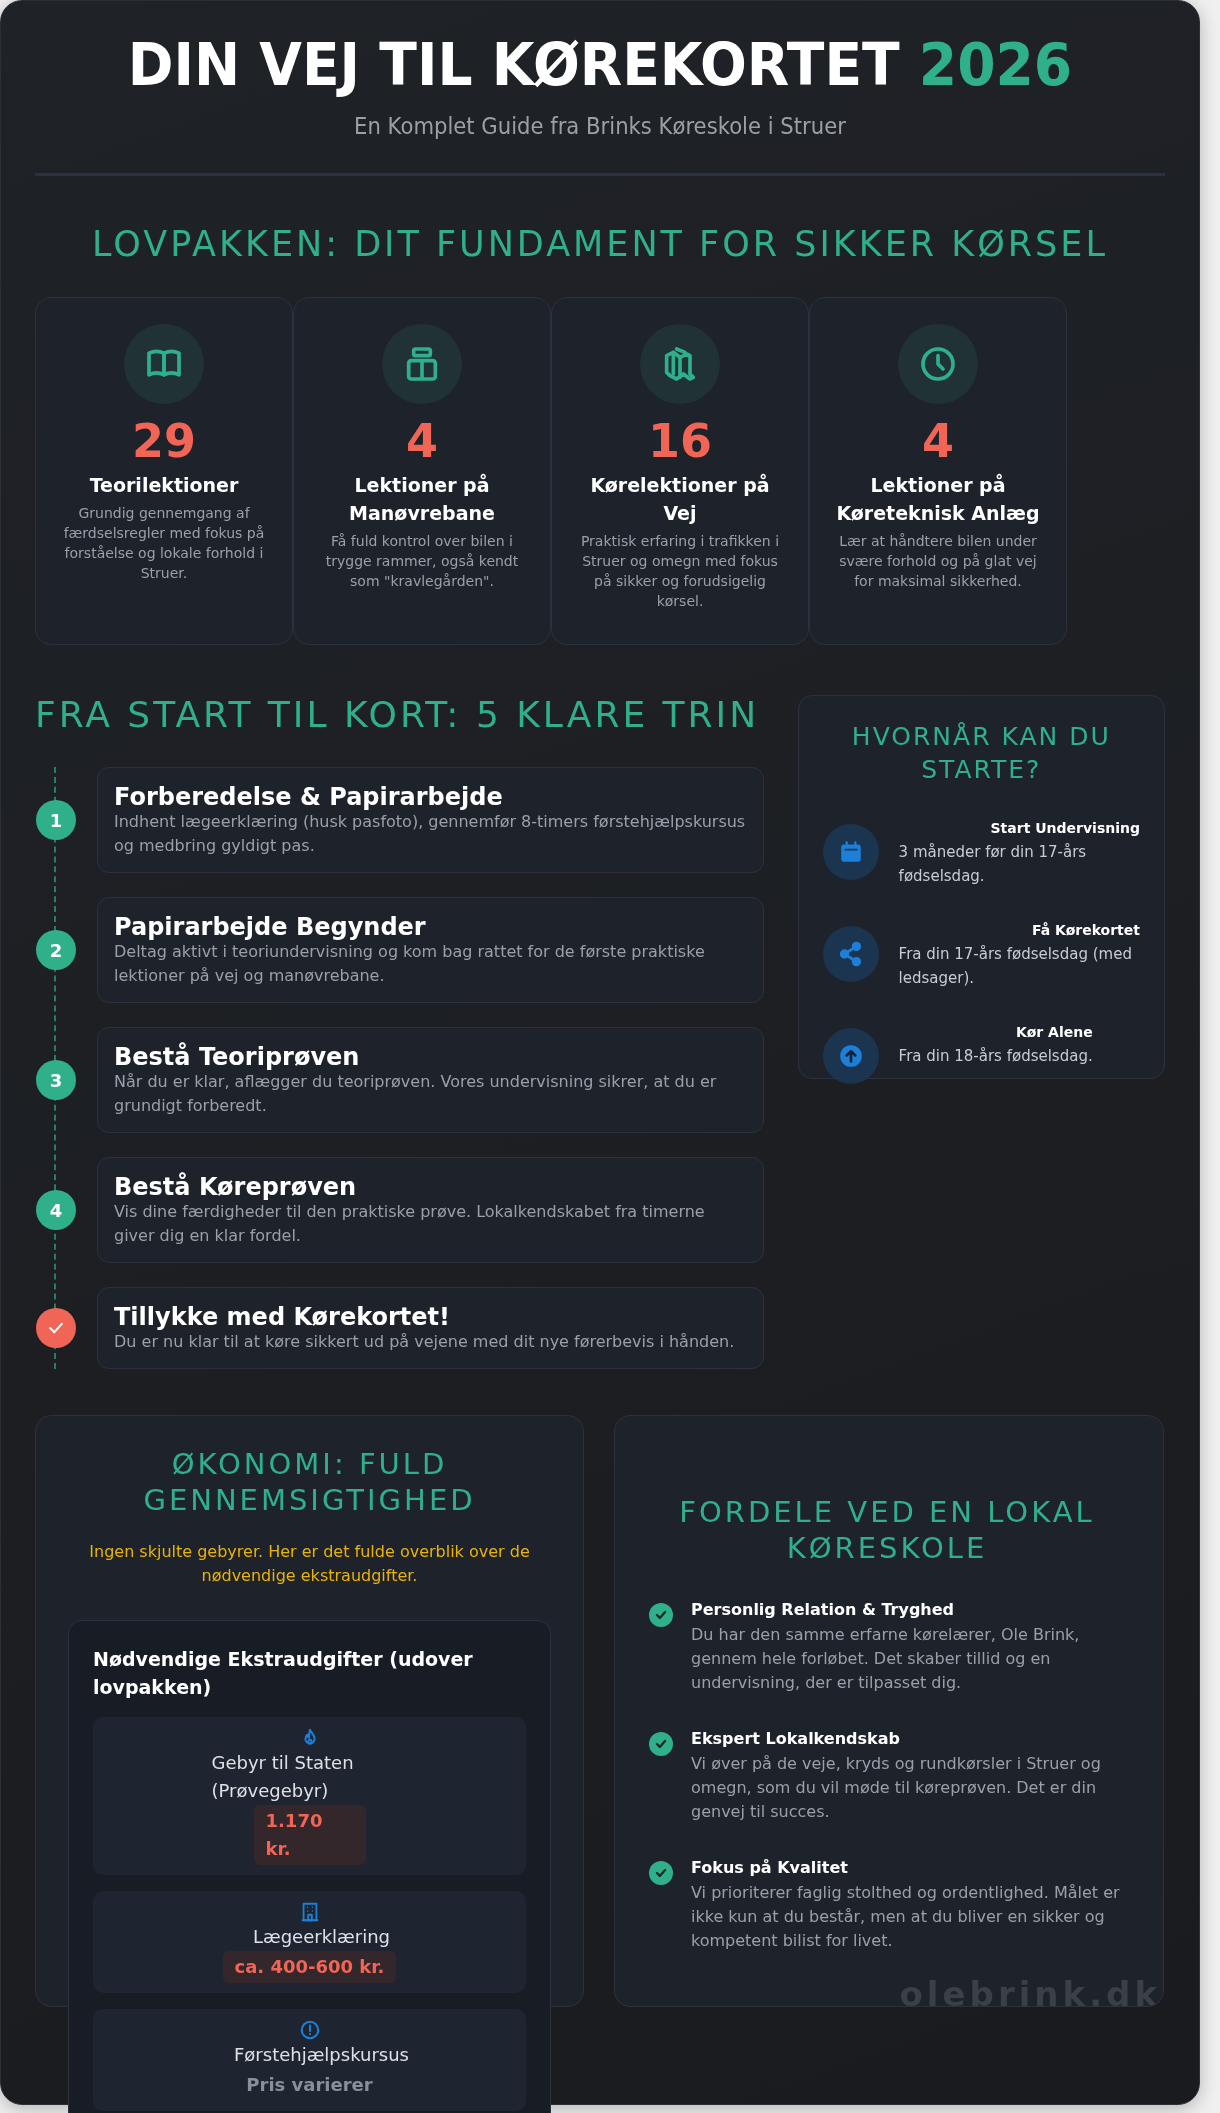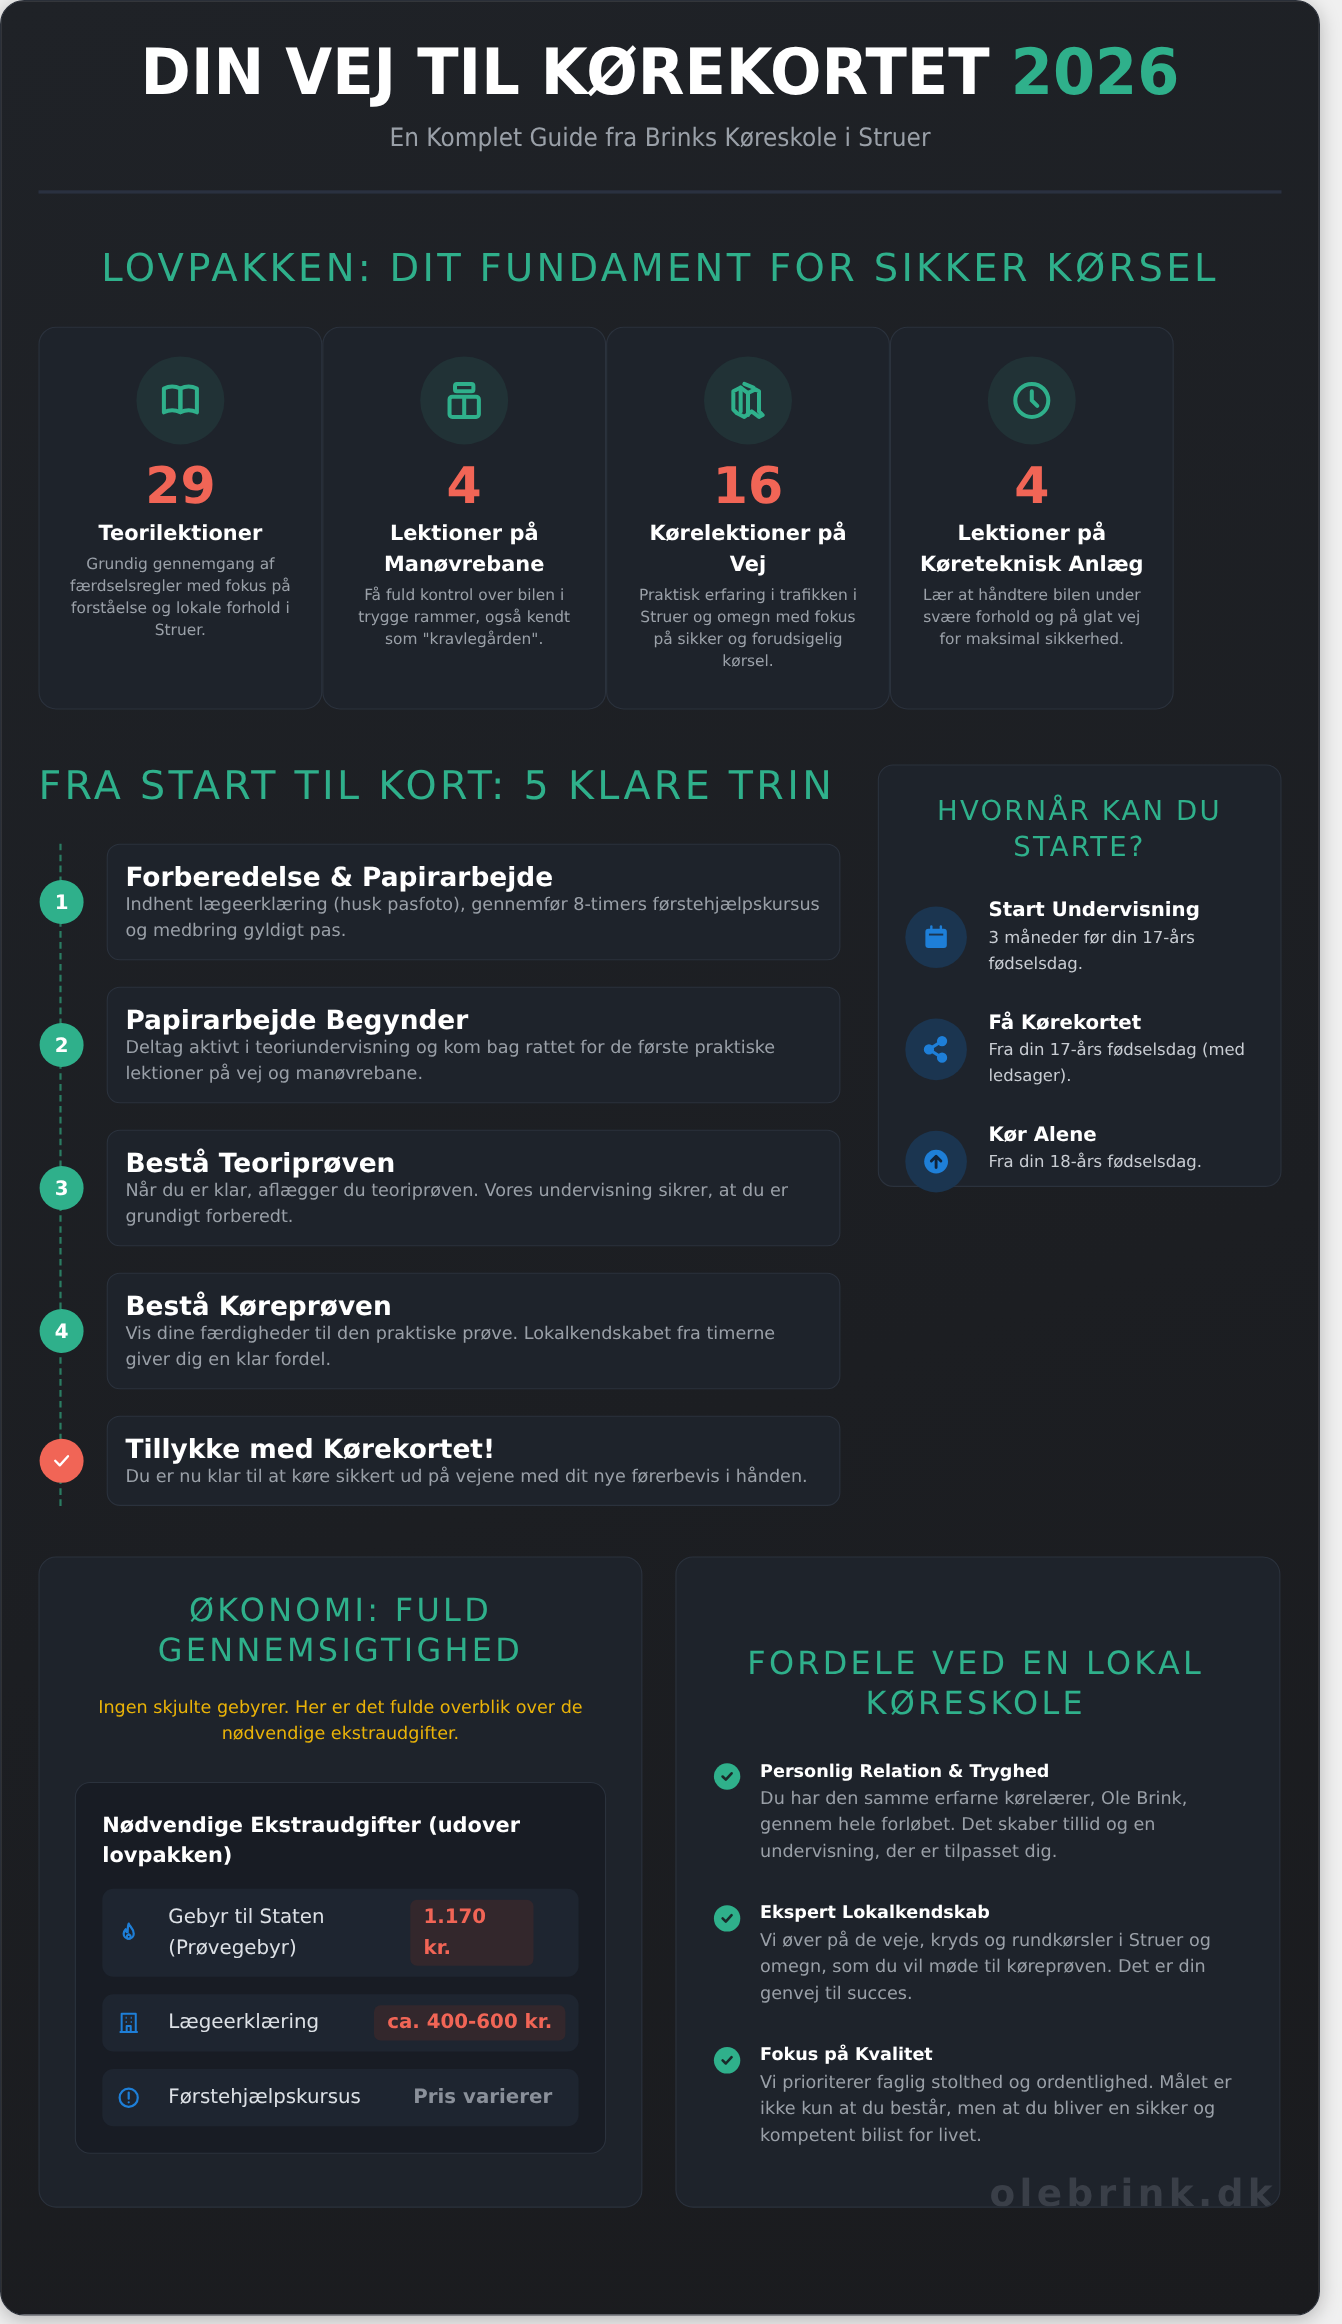--- a/index.html
+++ b/index.html
@@ -37,31 +37,31 @@
   .step-badge.done { background: #f16556; }
   .step-title { font-weight: bold; font-size: 24px; line-height: 26px; }
   .step-desc { color: #9aa0a8; font-size: 16px; line-height: 24px; }
 
   .when-box { margin-left: 34px; width: 368px; height: 384px; background: #1e232b; border: 1px solid #2b323d; border-radius: 14px; padding: 24px 24px; }
   .when-title { text-align: center; font-size: 25px; line-height: 33px; letter-spacing: 2px; }
   .when-item { display: flex; margin-top: 30px; }
   .when-item:first-of-type { margin-top: 28px; }
   .when-icon { width: 56px; height: 56px; border-radius: 50%; background: #1b3550; flex-shrink: 0; display: flex; align-items: center; justify-content: center; margin-top: 8px; }
   .when-text { margin-left: 20px; }
-  .when-label { font-weight: bold; font-size: 18px; line-height: 24px; }
+  .when-label { font-weight: bold; font-size: 14px; line-height: 24px; text-align: right; }
   .when-desc { color: #c8ccd2; font-size: 15px; line-height: 24px; }
 
   .bottom { display: flex; gap: 30px; margin: 46px 34px 0 34px; }
   .card-lg { background: #1e232b; border: 1px solid #2b323d; border-radius: 16px; height: 592px; }
   .eco { width: 549px; padding: 30px 32px; text-align: center; }
   .eco-title { font-size: 29px; line-height: 36px; letter-spacing: 3px; }
   .eco-intro { color: #eab308; font-size: 16px; line-height: 24px; margin-top: 22px; padding: 0 10px; }
   .fee-box { text-align: left; background: #181c24; border: 1px solid #2b323d; border-radius: 14px; margin-top: 32px; padding: 24px 24px 24px 24px; }
   .fee-title { font-weight: bold; font-size: 19px; line-height: 28px; }
-  .fee-row { display: flex; align-items: center; background: #1e2530; border-radius: 10px; margin-top: 16px; padding: 10px 12px; }
+  .fee-row { display: flex; align-items: center; background: #1e2530; border-radius: 10px; margin-top: 16px; padding: 10px 12px; flex-direction: column; }
   .fee-row:first-of-type { margin-top: 18px; }
   .fee-icon { width: 24px; flex-shrink: 0; display: flex; justify-content: center; }
   .fee-label { color: #dde1e6; font-size: 18px; line-height: 28px; margin-left: 24px; flex: 1; }
   .fee-price { font-weight: bold; font-size: 18px; line-height: 28px; color: #f16556; background: #33272c; border-radius: 6px; padding: 2px 12px; }
   .fee-price.muted { color: #8a909a; background: transparent; }
 
   .benefits { width: 550px; padding: 78px 38px 0 34px; position: relative; overflow: hidden; }
   .ben-title { text-align: center; font-size: 29px; line-height: 36px; letter-spacing: 3px; }
   .ben-item { display: flex; margin-top: 32px; }
   .ben-item:first-of-type { margin-top: 36px; }

